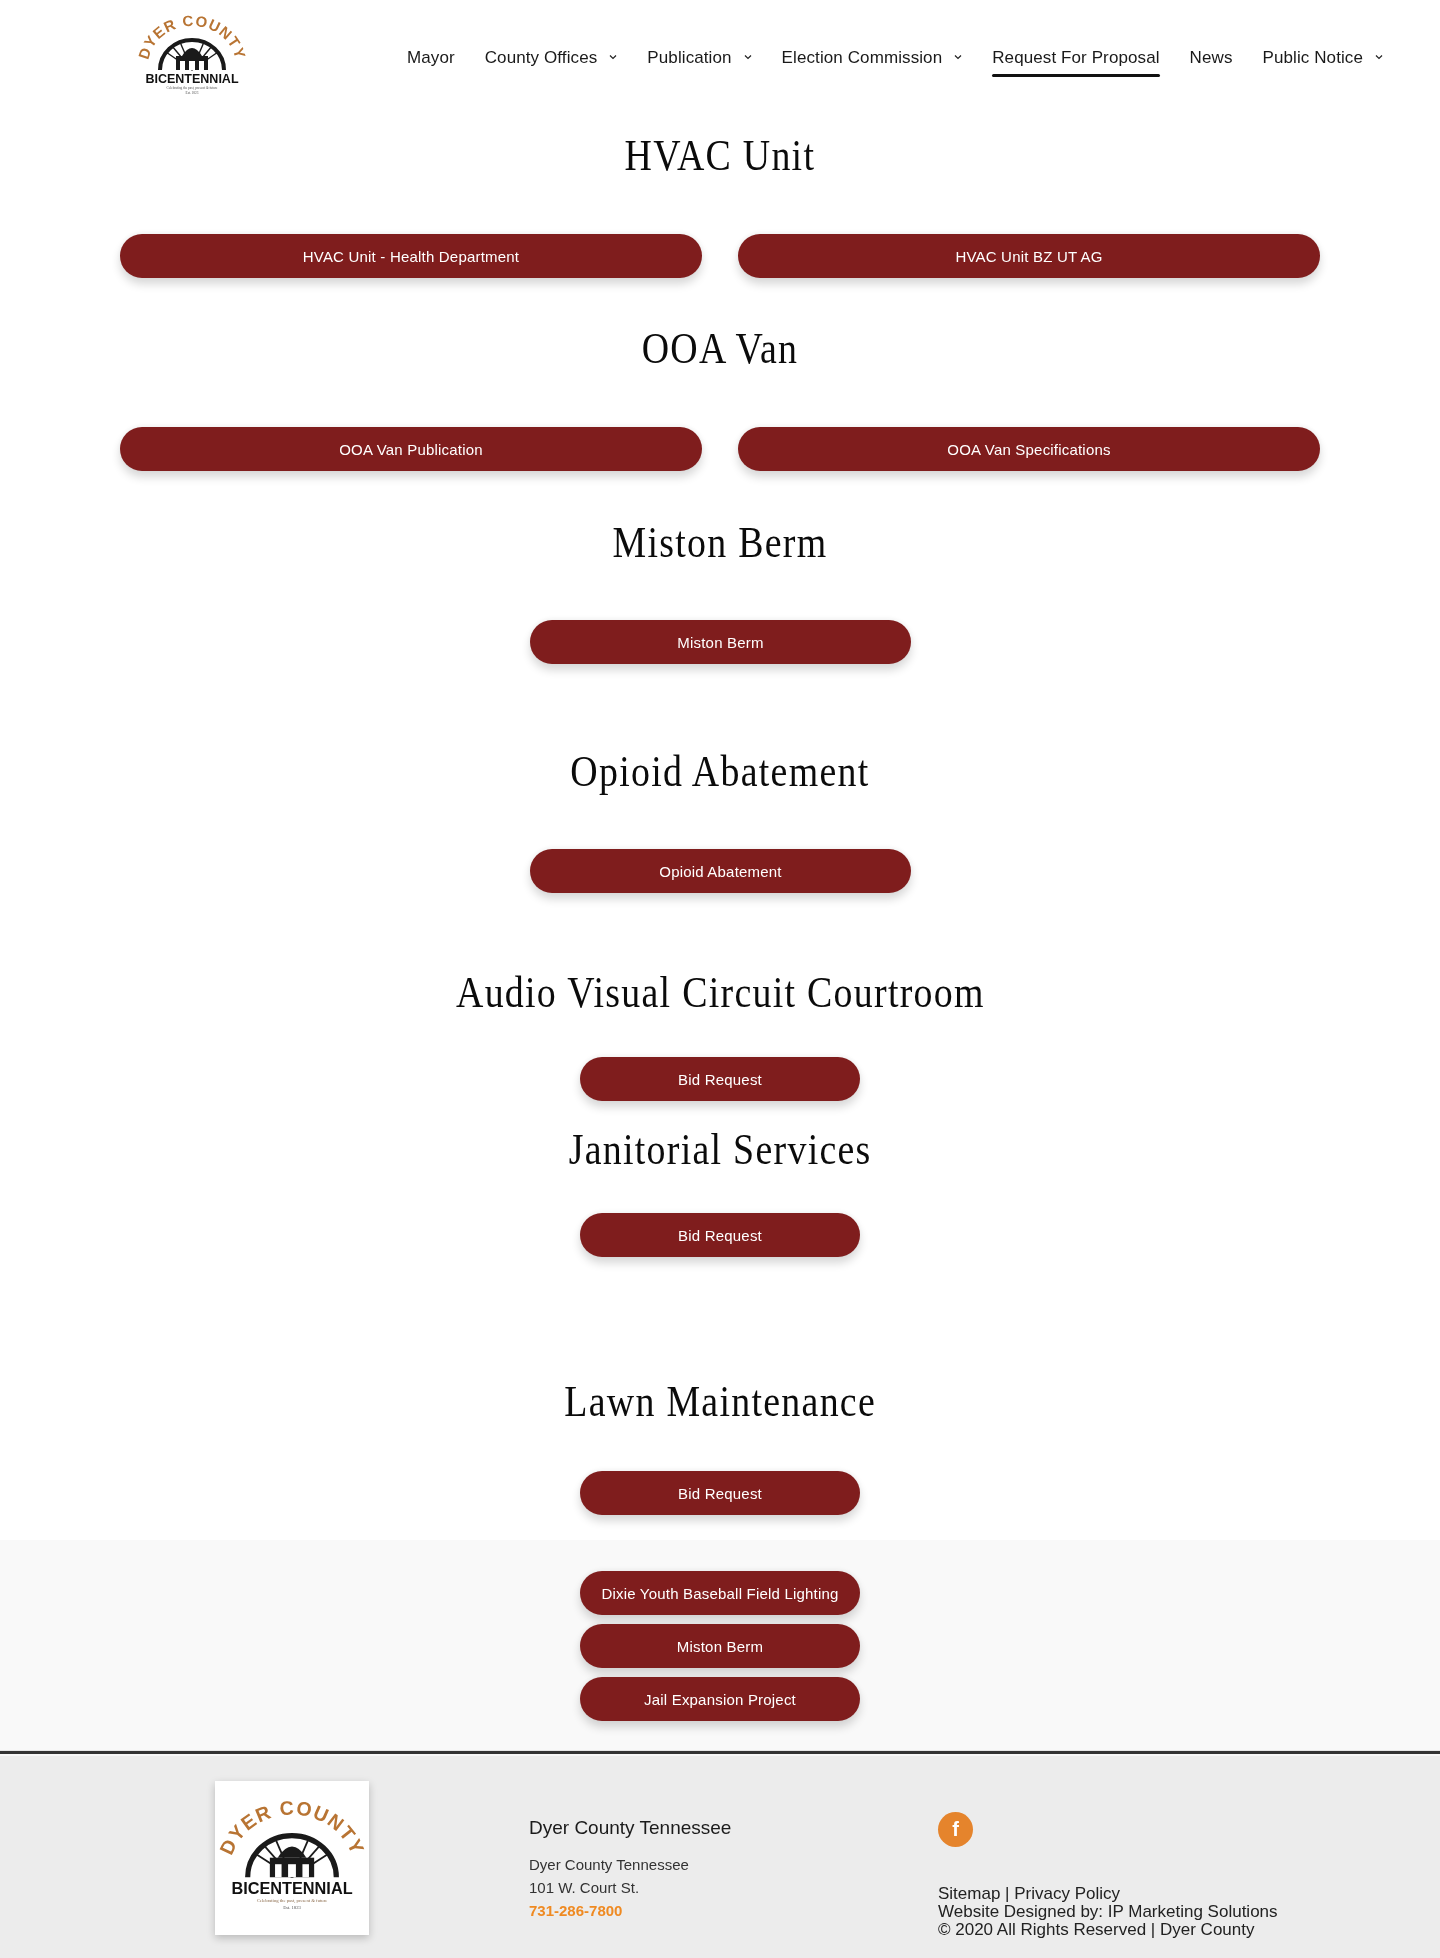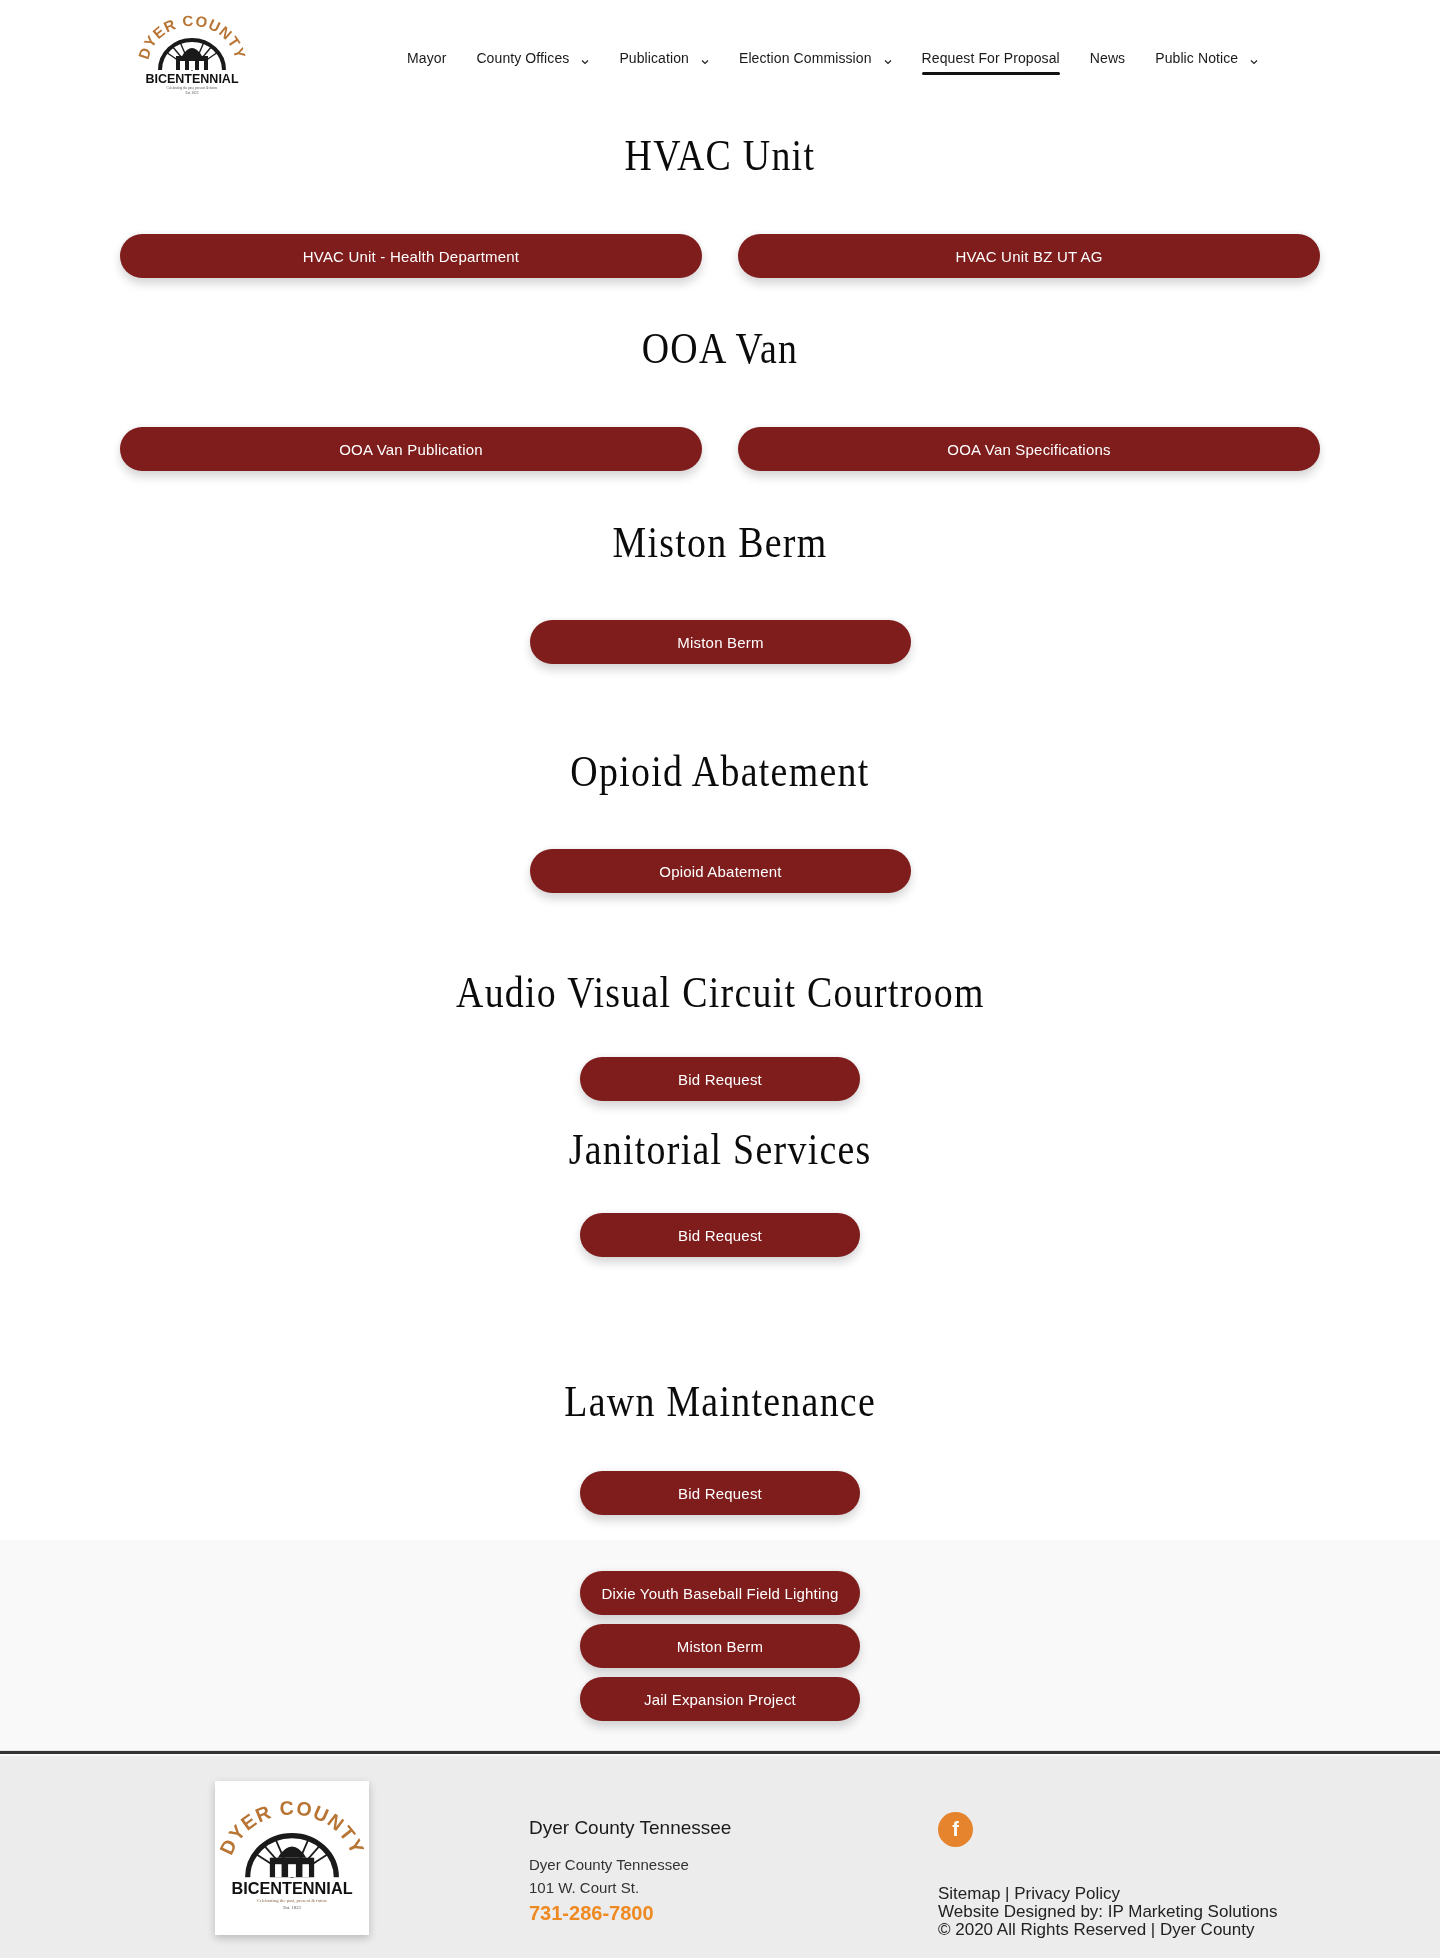--- a/index.html
+++ b/index.html
@@ -3,39 +3,39 @@
 <meta charset="utf-8">
 <style>
   * { box-sizing: border-box; margin: 0; padding: 0; }
   html, body { width: 1440px; background: #ffffff; }
   body { font-family: "Liberation Sans", sans-serif; color: #111; position: relative; height: 1958px; overflow: hidden; }
 
   
   .header { position: absolute; left: 0; top: 0; width: 1440px; height: 110px; background: #fff; }
   .logo { position: absolute; left: 136px; top: 12px; width: 112px; height: 84px; }
   .nav { position: absolute; left: 407px; top: 46px; display: flex; align-items: center; height: 24px; }
-  .nav-item { display: flex; align-items: flex-end; font-size: 14px; color: #1a1a1a; margin-right: 30px; position: relative; white-space: nowrap; letter-spacing: 0.1px; cursor: pointer; }
+  .nav-item { display: flex; align-items: center; font-size: 17px; color: #1a1a1a; margin-right: 30px; position: relative; white-space: nowrap; letter-spacing: 0.1px; cursor: pointer; }
   .nav-item .chev { width: 8px; height: 8px; margin-left: 12px; margin-top: -2px; }
   .nav-item.active::after { content: ""; position: absolute; left: 0; right: 0; bottom: -9px; height: 3px; background: #111; border-radius: 2px; }
 
   
   .sec-heading { position: absolute; left: 0; width: 1440px; text-align: center; font-family: "Liberation Serif", serif; font-weight: normal; font-size: 44px; color: #0b0b0b; letter-spacing: 1.5px; line-height: 1; }
   .sec-heading span { display: inline-block; transform: scaleX(0.86); transform-origin: center; }
 
   
   .btn { position: absolute; height: 44px; border-radius: 22px; background: #7f1d1d; color: #fff; font-size: 15px; display: flex; align-items: center; justify-content: center; box-shadow: 0 6px 10px rgba(0,0,0,0.16), 0 -2px 4px rgba(0,0,0,0.04); cursor: pointer; letter-spacing: 0.2px; }
 
   .gray-band { position: absolute; left: 0; top: 1540px; width: 1440px; height: 210px; background: #f9f9f9; }
   .divider-line { position: absolute; left: 0; top: 1750px; width: 1440px; height: 4px; background: #333; border-top: 1px solid #e6e6e6; }
   .footer { position: absolute; left: 0; top: 1754px; width: 1440px; height: 204px; background: #ececec; border-top: 2px solid #f7f7f7; }
   .footer-logo-box { position: absolute; left: 215px; top: 25px; width: 154px; height: 154px; background: #fff; box-shadow: 0 3px 8px rgba(0,0,0,0.22); }
   .footer-logo-box svg { position: absolute; left: 4px; top: 18px; }
   .footer-title { position: absolute; left: 529px; top: 61px; font-size: 19px; color: #1b1b1b; }
   .footer-line { position: absolute; left: 529px; font-size: 15px; color: #333; }
-  .footer-phone { position: absolute; left: 529px; top: 146px; font-size: 20px; font-weight: bold; color: #ef8a22; }
+  .footer-phone { position: absolute; left: 529px; top: 146px; font-size: 15px; font-weight: bold; color: #ef8a22; }
   .fb-icon { position: absolute; left: 938px; top: 56px; width: 35px; height: 35px; border-radius: 50%; background: #e5842c; display: flex; align-items: center; justify-content: center; color: #fff; font-weight: bold; font-size: 20px; font-family: "Liberation Sans", sans-serif; cursor: pointer; }
   .footer-small { position: absolute; left: 938px; font-size: 17px; color: #222; white-space: nowrap; }
   .footer-small a { color: #222; text-decoration: none; cursor: pointer; }
 </style>
 </head>
 <body>
 
 <header class="header">
   <div class="logo">
     <svg width="112" height="84" viewBox="0 0 112 84">

